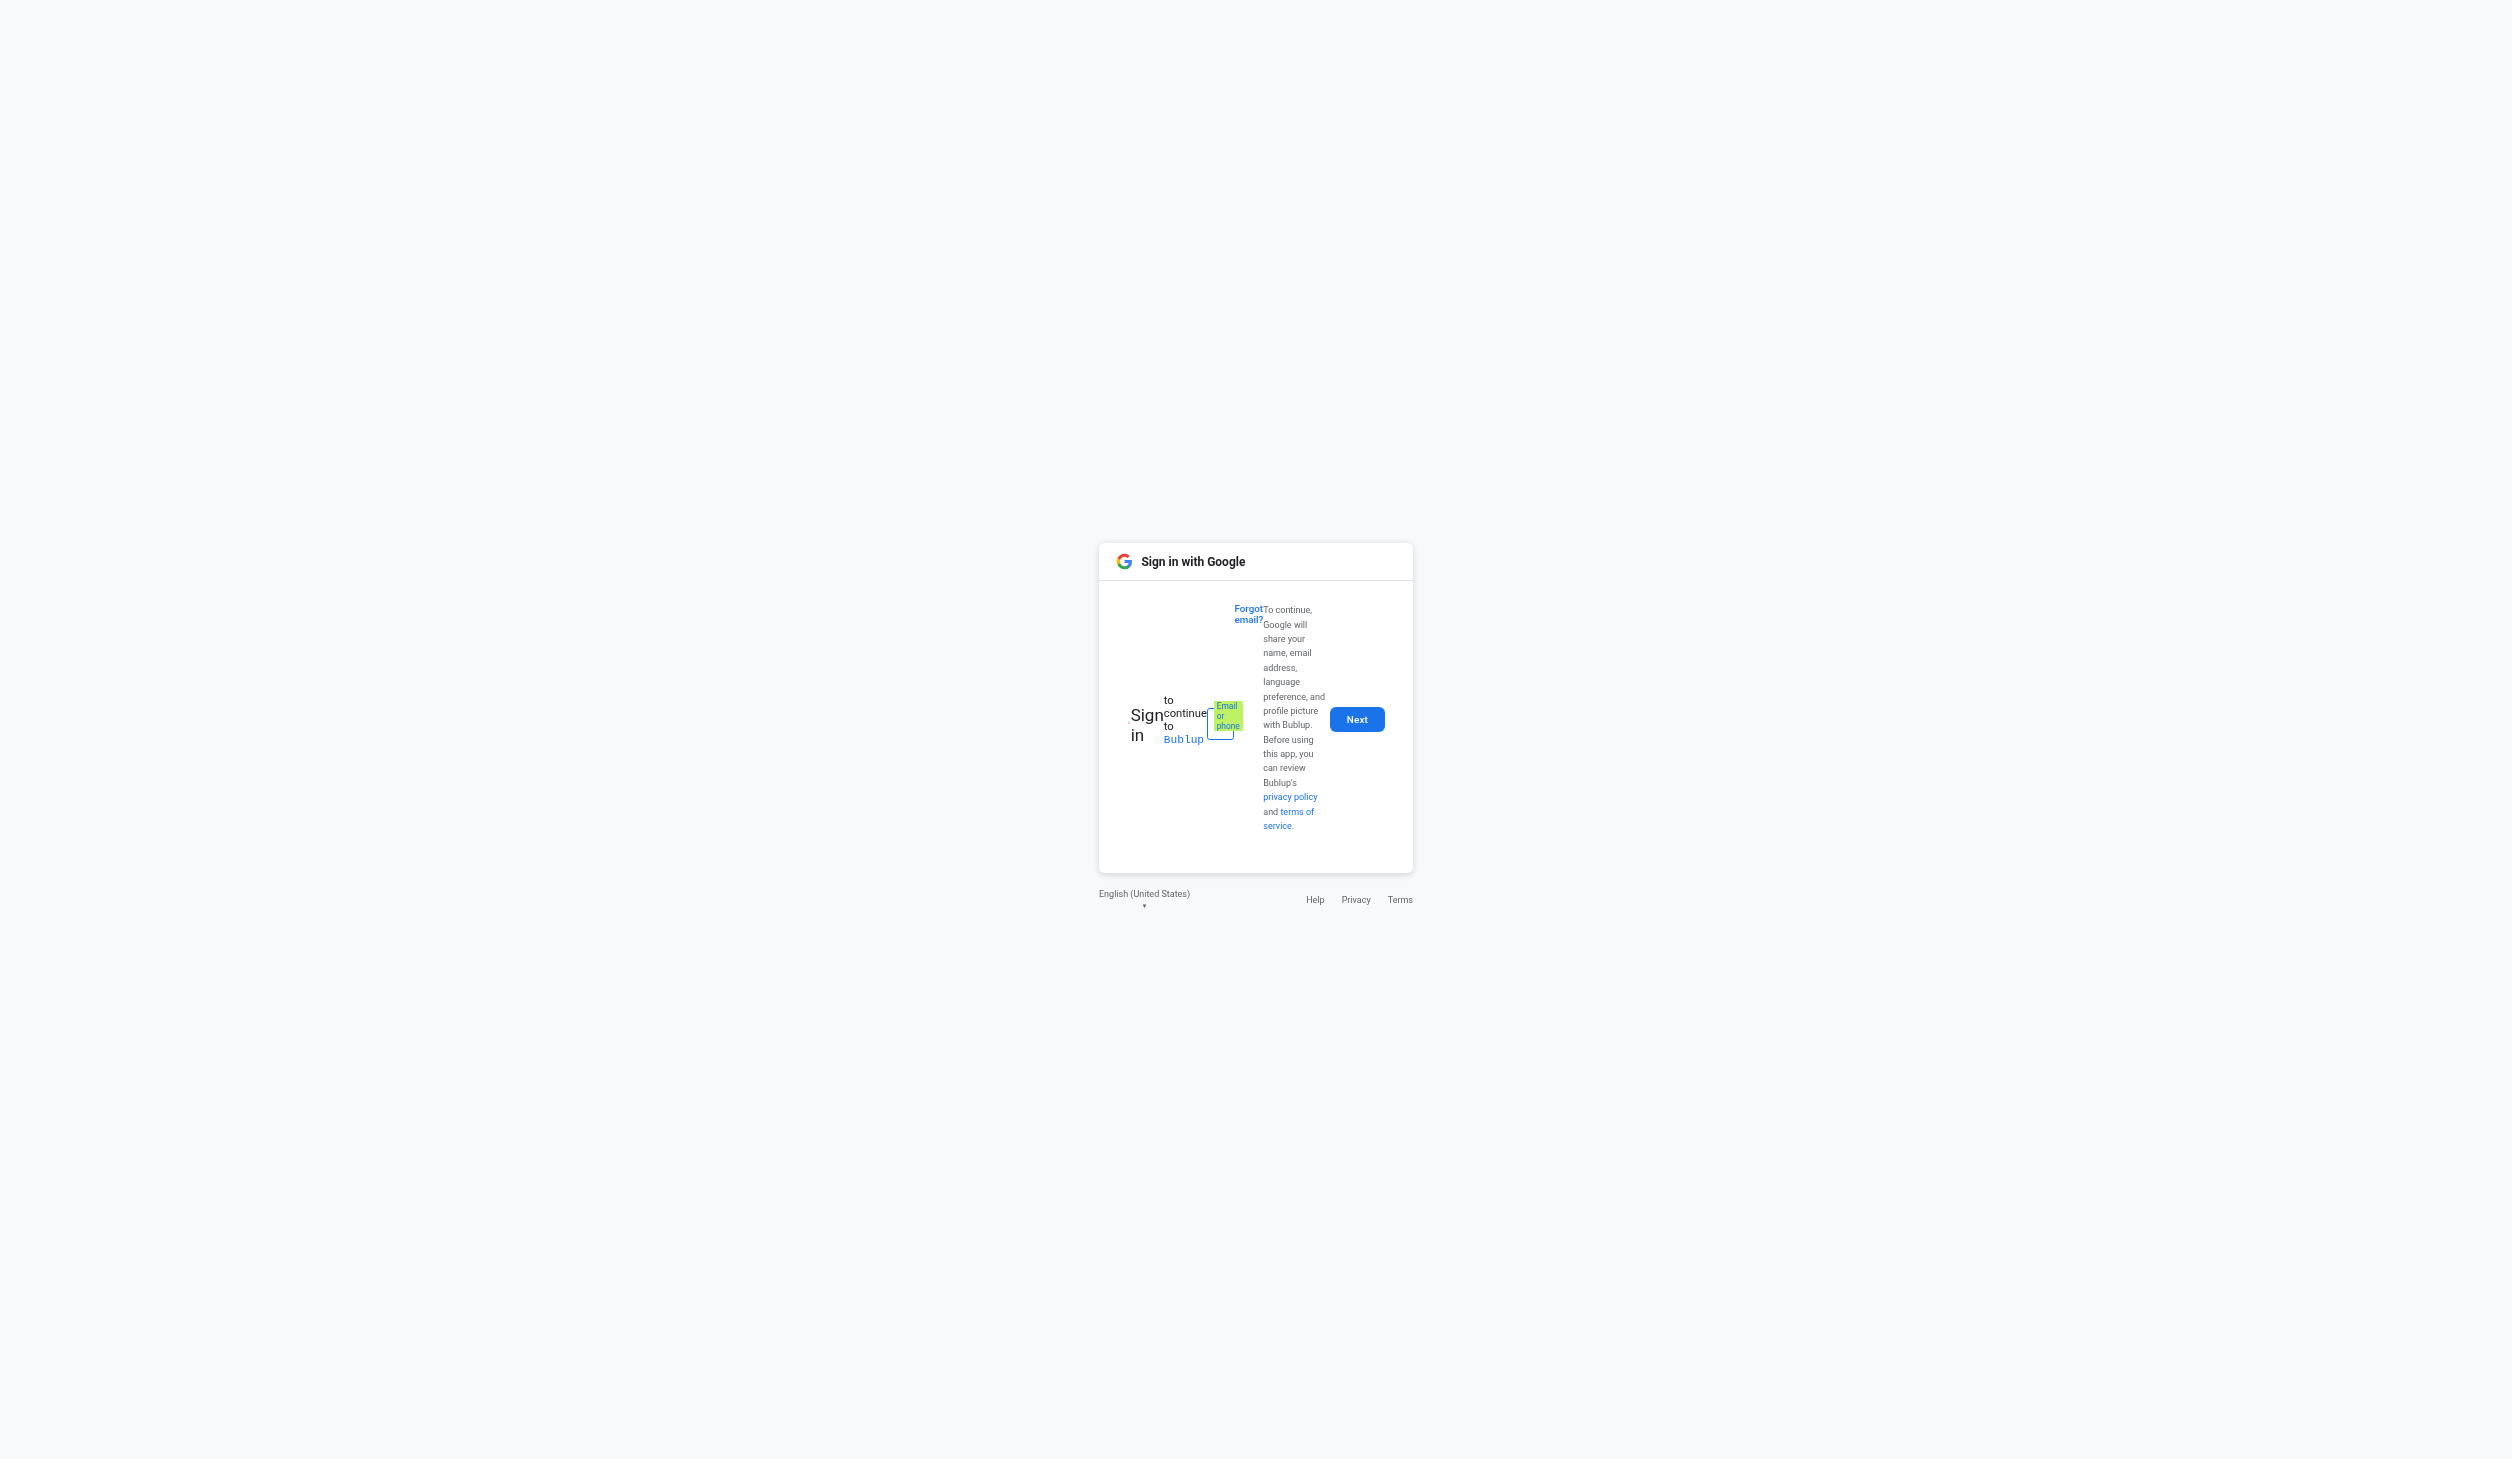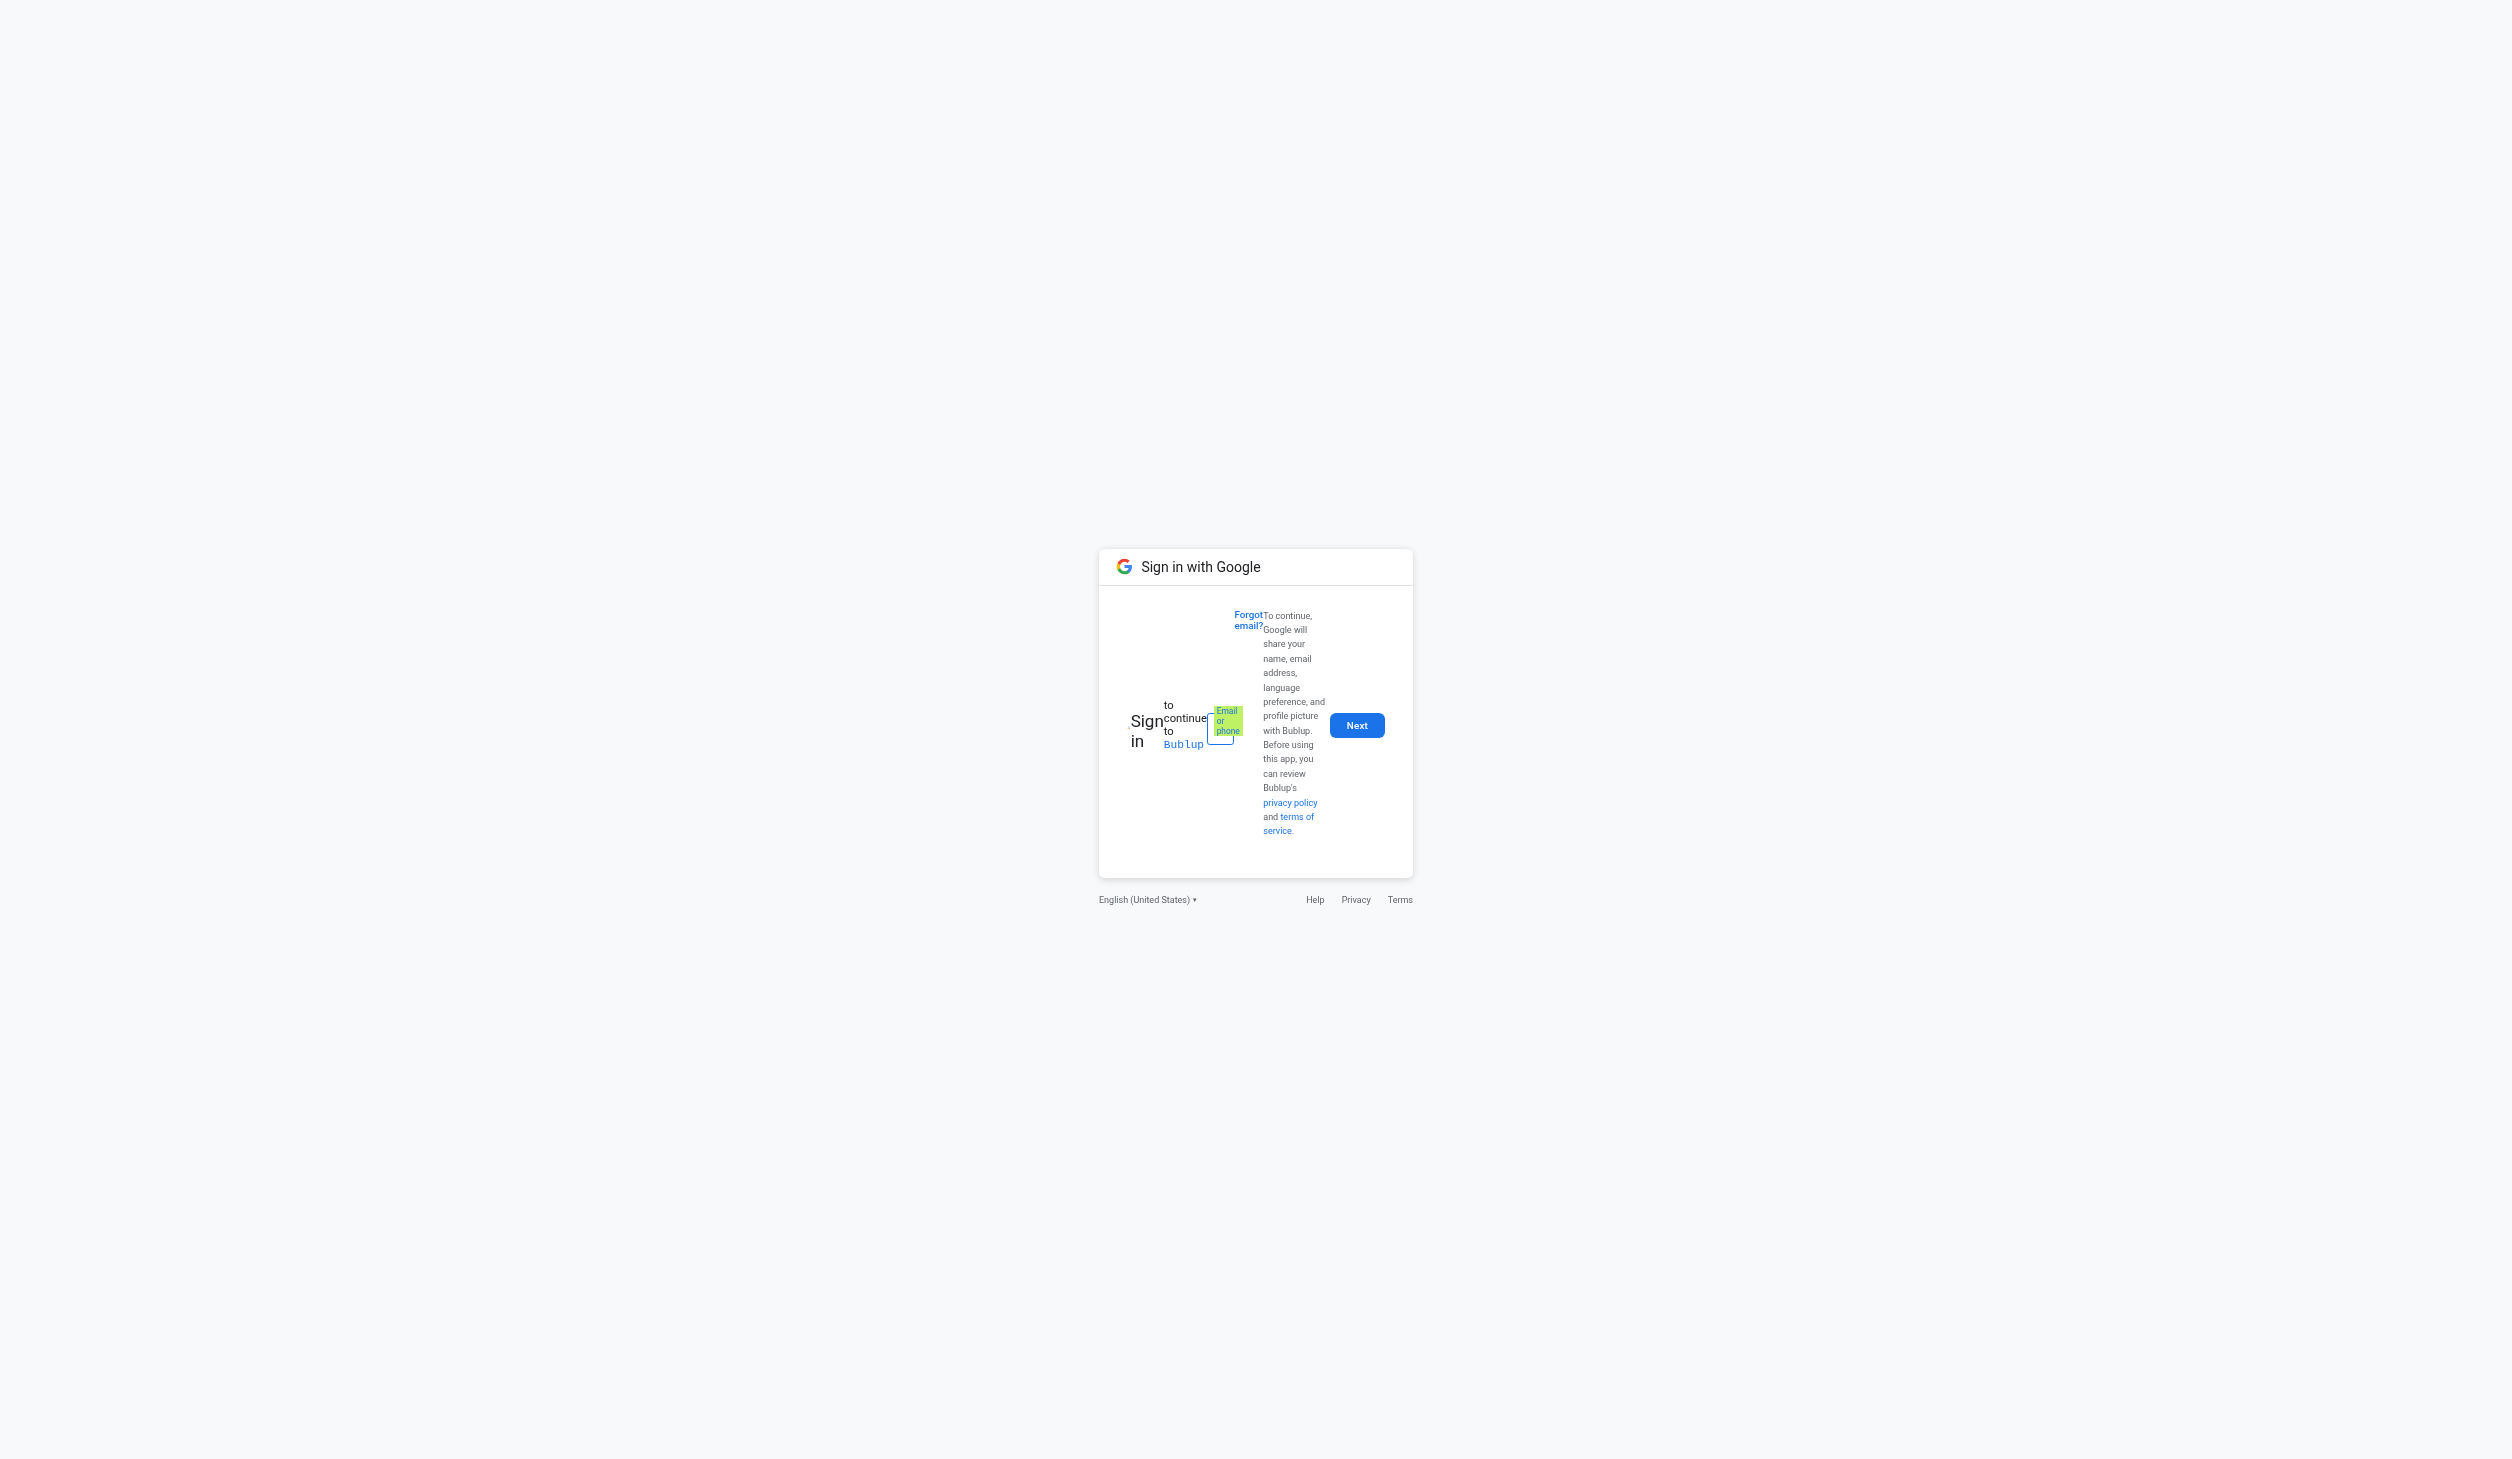--- a/index.html
+++ b/index.html
@@ -43,23 +43,23 @@
       gap: 8.4px;
     }
 
     .google-g {
       width: 17px;
       height: 17px;
       flex-shrink: 0;
     }
 
     .header-title {
-      font-size: 14px;
-      color: #202124;
-      font-weight: 400;
+      font-size: 12px;
+      color: #202124;
+      font-weight: 700;
       text-align: right;
     }
 
     .card-body {
       padding: 22.4px 28px 19.6px;
       display: flex;
       flex-direction: row;
       align-items: center;
     }
 
@@ -168,20 +168,21 @@
       padding: 5.6px 0;
     }
 
     .language-selector {
       display: flex;
       align-items: center;
       gap: 2.8px;
       color: #5f6368;
       font-size: 9px;
       cursor: pointer;
+      flex-direction: column;
     }
 
     .language-selector .chevron {
       font-size: 7px;
       color: #5f6368;
     }
 
     .footer-links {
       display: flex;
       gap: 17px;

